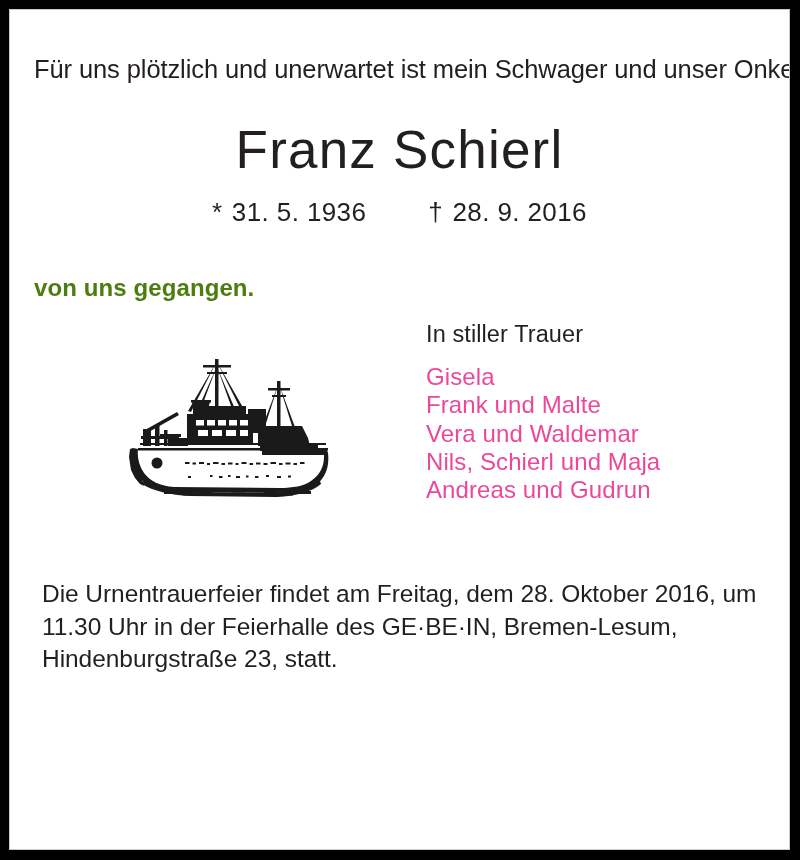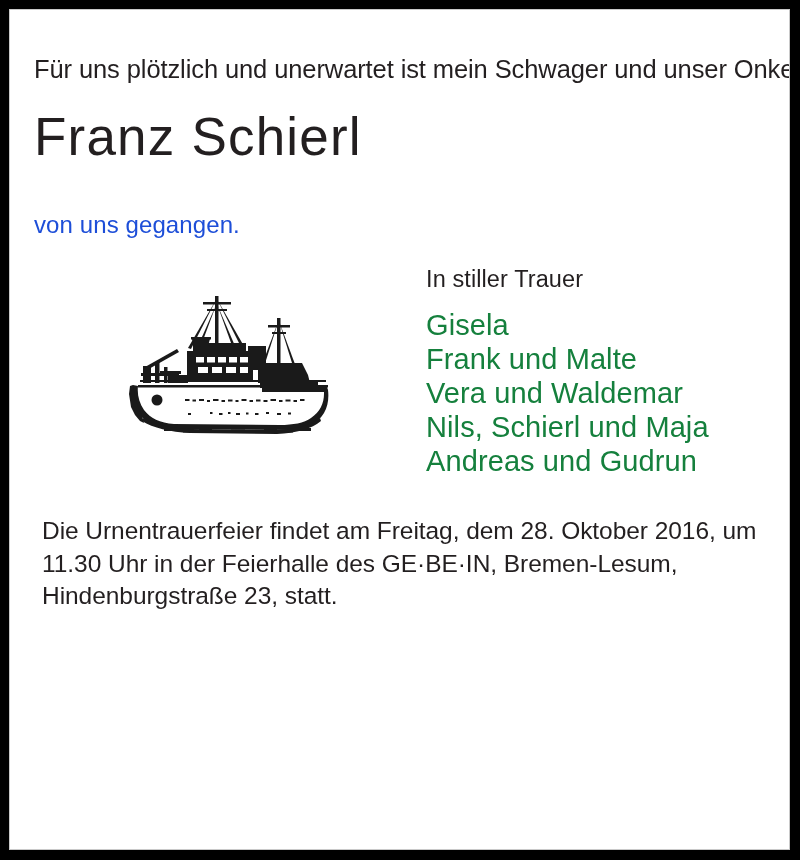--- a/index.html
+++ b/index.html
@@ -51,21 +51,22 @@
     font-size: 25.5px;
     font-weight: 400;
     letter-spacing: -0.1px;
     line-height: 1.15;
     white-space: nowrap;
     color: #231f20;
   }
 
   
   .name-block {
-    margin-top: 25px;
+    text-align: center;
+    margin-top: 38px;
   }
   .deceased-name {
     margin: 0;
     font-size: 53px;
     font-weight: 500;
     letter-spacing: 1.2px;
     line-height: 1.05;
     color: #231f20;
   }
   .dates {
@@ -82,23 +83,23 @@
   }
   .dates .sym {
     letter-spacing: 2px;
   }
 
   
   .after-name {
     margin: 0;
     padding-top: 46px;
     font-size: 24px;
-    font-weight: 400;
+    font-weight: 700;
     letter-spacing: 0.1px;
-    color: #1d4ed8;
+    color: #4d7c0f;
   }
 
   
   .middle {
     position: relative;
     height: 252px;
     margin-top: 14px;
   }
 
   .ship-figure {
@@ -110,42 +111,42 @@
   }
   .ship-figure svg {
     display: block;
     width: 100%;
     height: 100%;
   }
 
   .mourners {
     position: absolute;
     left: 392px;
-    top: 12px;
+    top: 4px;
   }
   .mourning-label {
     margin: 0;
     font-size: 23.5px;
     font-weight: 400;
     letter-spacing: 0.1px;
     line-height: 1.2;
     color: #231f20;
   }
   .mourner-list {
     list-style: none;
     margin: 0;
     padding: 15px 0 0 0;
   }
   .mourner-list li {
-    font-size: 29px;
+    font-size: 24px;
     font-weight: 500;
     letter-spacing: 0.1px;
     line-height: 1.175;
     white-space: nowrap;
-    color: #15803d;
+    color: #ec4899;
   }
 
   
   .closing {
     padding-top: 2px;
   }
   .closing p {
     margin: 8px;
     font-size: 24.5px;
     font-weight: 400;
@@ -164,20 +165,23 @@
 <body>
 
 <div class="notice">
   <div class="notice-inner">
     <div class="content">
 
       <p class="intro">Für uns plötzlich und unerwartet ist mein Schwager und unser Onkel</p>
 
       <div class="name-block">
         <h1 class="deceased-name">Franz Schierl</h1>
+        <p class="dates">
+          <span class="sym">*</span><span>&nbsp;</span><span>31. 5. 1936</span><span class="gap"></span><span class="sym">†</span><span>&nbsp;</span><span>28. 9. 2016</span>
+        </p>
       </div>
 
       <p class="after-name">von uns gegangen.</p>
 
       <div class="middle">
 
         <figure class="ship-figure">
           <svg viewBox="0 0 452 304" xmlns="http://www.w3.org/2000/svg" aria-hidden="true">
             <g fill="#1a1a1a">
 

